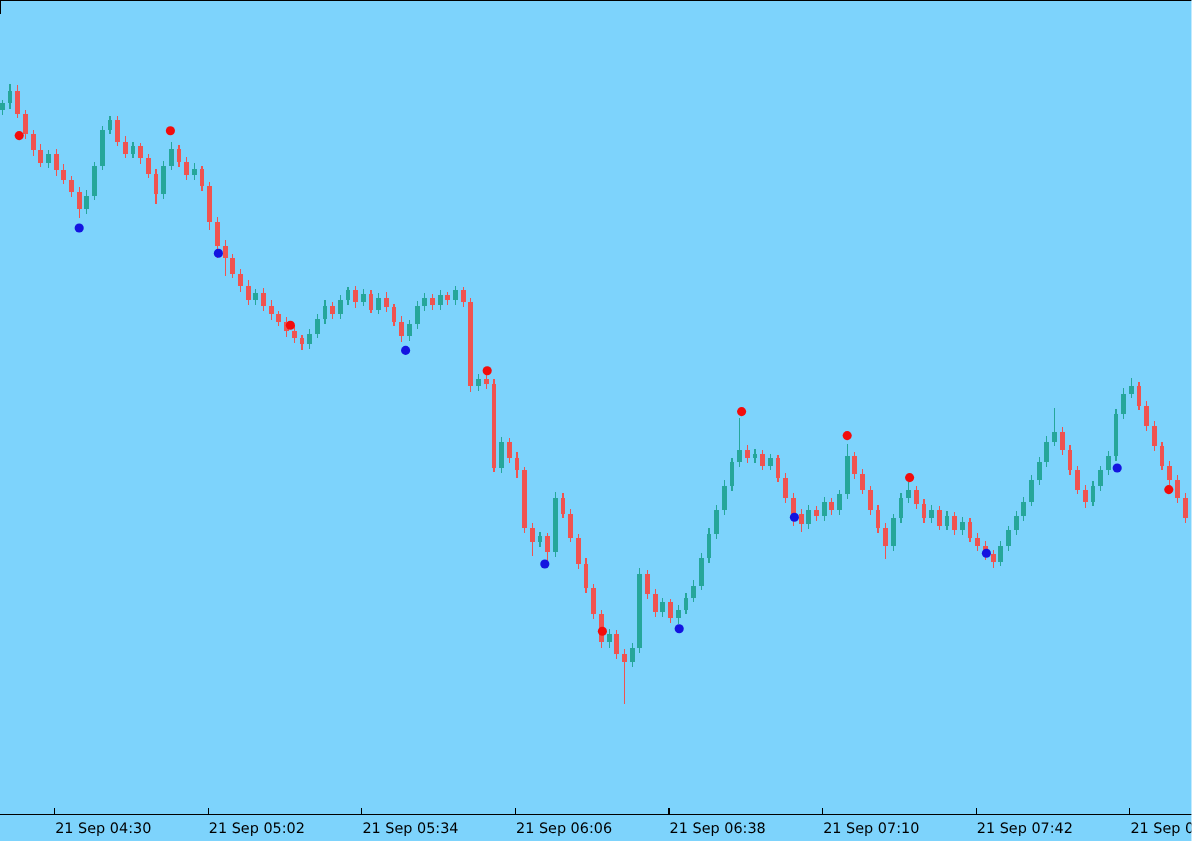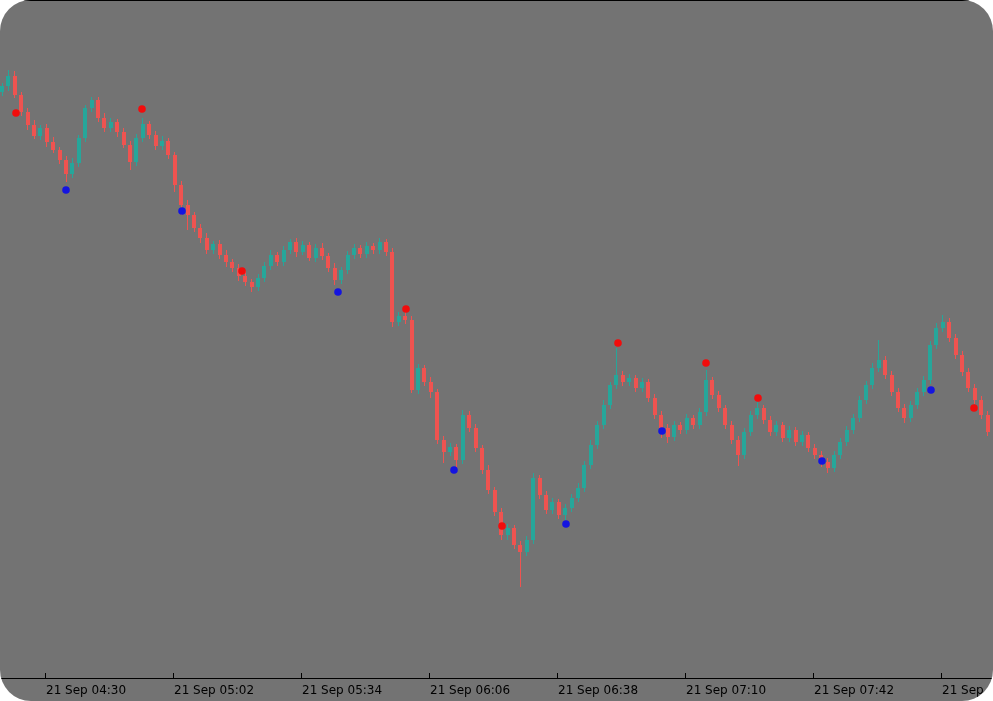--- a/index.html
+++ b/index.html
@@ -1,23 +1,22 @@
 <!DOCTYPE html>
 <html><head>
 <meta charset="utf-8">
 <style>
   html, body { margin: 0; padding: 0; background: #ffffff; }
   #chart-window {
     position: relative;
     width: 993px;
     height: 701px;
-    background: #737373;
+    background: #7dd3fc;
     overflow: hidden;
     font-family: "DejaVu Sans", sans-serif;
-    border-radius: 31px;
   }
   #plot-svg { position: absolute; left: 0; top: 0; }
   text.axis-label {
     font-family: "DejaVu Sans", sans-serif;
     font-size: 12px;
     fill: #000000;
   }
 </style>
 </head>
 <body>

